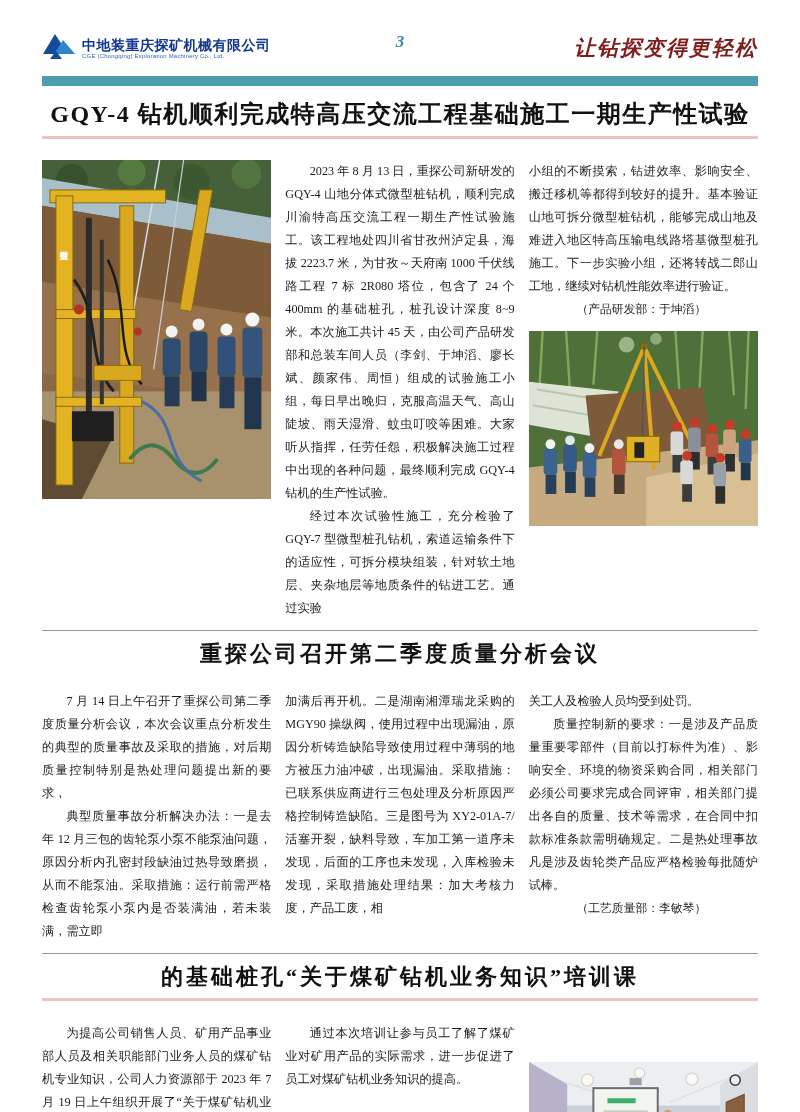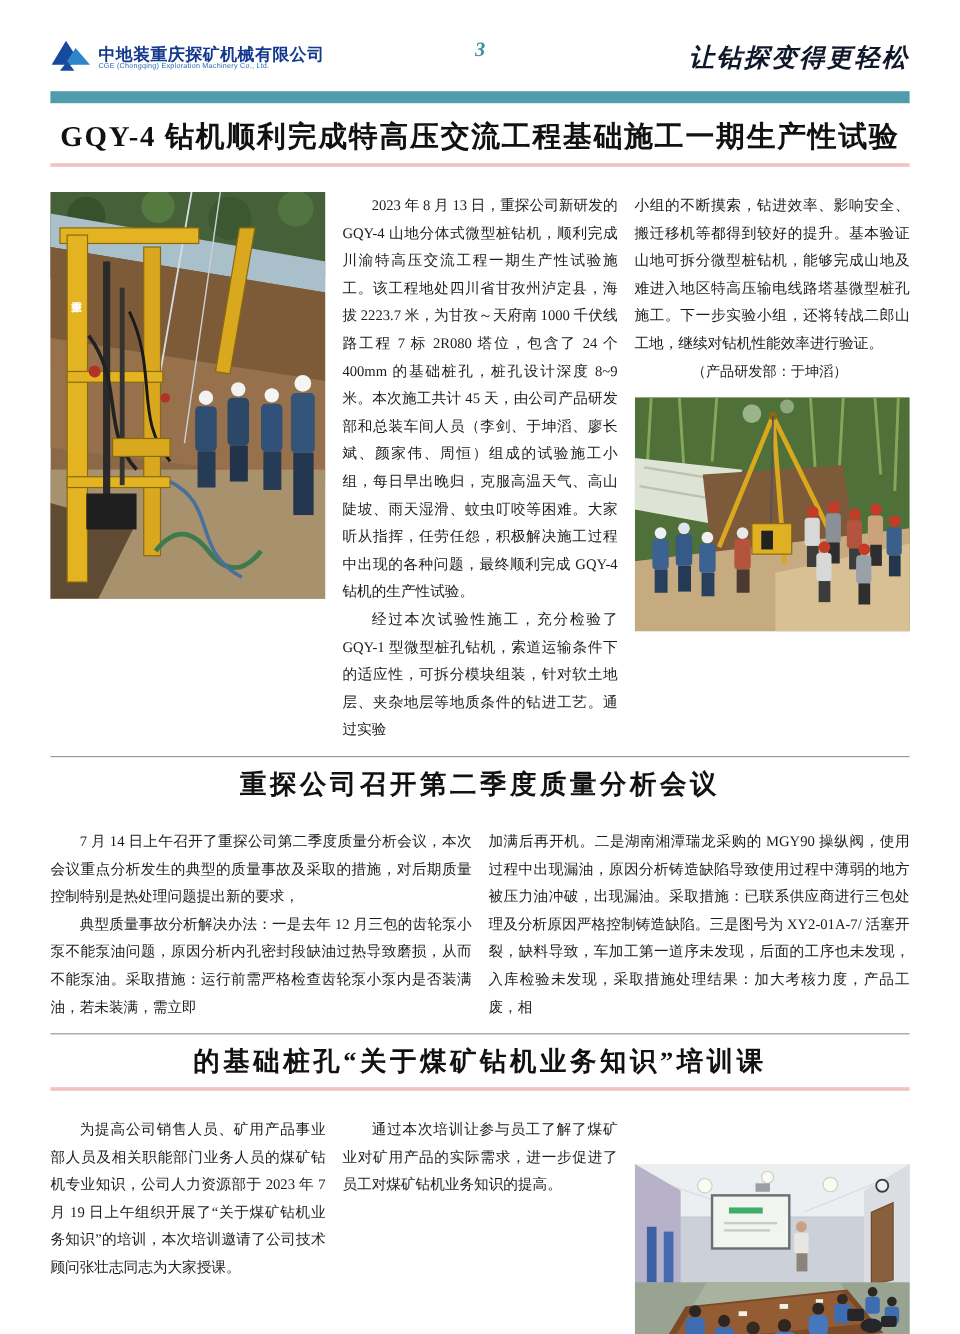--- a/index.html
+++ b/index.html
@@ -8,21 +8,21 @@
     position:relative;overflow:hidden;
     font-family:"Liberation Serif","DejaVu Serif",serif;color:#1c1c1c;
   }
   
   .header{padding:30px 42px 0;position:relative;display:flex;align-items:flex-start;justify-content:space-between;height:42px;}
   .brand{display:flex;align-items:flex-end;gap:6px;}
   .brand-text{display:flex;flex-direction:column;line-height:1.15;}
   .company-cn{font-size:14px;font-weight:bold;color:#13388f;letter-spacing:.5px;font-family:"Liberation Sans","DejaVu Sans",sans-serif;}
   .company-en{font-size:6px;color:#2a6ab0;letter-spacing:.2px;font-family:"Liberation Sans","DejaVu Sans",sans-serif;}
   .page-num{position:absolute;left:0;right:0;text-align:center;top:32px;font-size:17px;font-style:italic;color:#3d8ca0;font-weight:bold;}
-  .tagline{font-size:21px;font-weight:bold;font-style:italic;color:#0f172a;letter-spacing:2px;white-space:nowrap;margin-top:4px;}
+  .tagline{font-size:21px;font-weight:bold;font-style:italic;color:#7f1d1d;letter-spacing:2px;white-space:nowrap;margin-top:4px;}
   .header-bar{margin:4px 42px 0;height:10px;background:#4f9dac;}
   
   .art-title{margin:12px 42px 0;text-align:center;font-weight:bold;color:#111;white-space:nowrap;}
   .t1{font-size:24px;letter-spacing:1.5px;}
   .t2{font-size:22px;letter-spacing:3px;margin-top:8px;}
   .pink-rule{margin:6px 42px 0;height:3px;background:#efc3c3;}
   .sep{margin:10px 42px 0;border-top:1px solid #9a9a9a;height:0;}
   
   .cols{display:flex;gap:14px;padding:0 42px;margin-top:21px;}
   .col{flex:1;min-width:0;}
@@ -108,21 +108,21 @@
             <circle cx="211" cy="160" r="7" fill="#f5f5f5"></circle>
               <rect x="201" y="168" width="20" height="50" rx="4" fill="#35547a"></rect>
               <rect x="203" y="218" width="17" height="52" fill="#223650"></rect>
           </g>
         </svg>
       </div>
     </div>
 
     <div class="col">
       <p class="body indent">2023 年 8 月 13 日，重探公司新研发的 GQY-4 山地分体式微型桩钻机，顺利完成川渝特高压交流工程一期生产性试验施工。该工程地处四川省甘孜州泸定县，海拔 2223.7 米，为甘孜～天府南 1000 千伏线路工程 7 标 2R080 塔位，包含了 24 个 400mm 的基础桩孔，桩孔设计深度 8~9 米。本次施工共计 45 天，由公司产品研发部和总装车间人员（李剑、于坤滔、廖长斌、颜家伟、周恒）组成的试验施工小组，每日早出晚归，克服高温天气、高山陡坡、雨天湿滑、蚊虫叮咬等困难。大家听从指挥，任劳任怨，积极解决施工过程中出现的各种问题，最终顺利完成 GQY-4 钻机的生产性试验。</p>
-      <p class="body indent">经过本次试验性施工，充分检验了 GQY-1 型微型桩孔钻机，索道运输条件下的适应性，可拆分模块组装，针对软土地层、夹杂地层等地质条件的钻进工艺。通过实验</p>
+      <p class="body indent">经过本次试验性施工，充分检验了 GQY-7 型微型桩孔钻机，索道运输条件下的适应性，可拆分模块组装，针对软土地层、夹杂地层等地质条件的钻进工艺。通过实验</p>
     </div>
 
     <div class="col">
       <p class="body">小组的不断摸索，钻进效率、影响安全、搬迁移机等都得到较好的提升。基本验证山地可拆分微型桩钻机，能够完成山地及难进入地区特高压输电线路塔基微型桩孔施工。下一步实验小组，还将转战二郎山工地，继续对钻机性能效率进行验证。</p>
       <p class="sign">（产品研发部：于坤滔）</p>
       <div class="photo-wrap pw-right">
         <svg class="photo" viewBox="0 0 235 200" preserveAspectRatio="none">
           <rect x="0" y="0" width="235" height="200" fill="#4f7038"></rect>
           <g stroke="#83a85c" stroke-width="2.5">
             <line x1="14" y1="0" x2="10" y2="70"></line>
@@ -195,20 +195,25 @@
   <div class="sep"></div>
   <div class="art-title t2">重探公司召开第二季度质量分析会议</div>
 
   <div class="cols">
     <div class="col">
       <p class="body indent">7 月 14 日上午召开了重探公司第二季度质量分析会议，本次会议重点分析发生的典型的质量事故及采取的措施，对后期质量控制特别是热处理问题提出新的要求，</p>
       <p class="body indent">典型质量事故分析解决办法：一是去年 12 月三包的齿轮泵小泵不能泵油问题，原因分析内孔密封段缺油过热导致磨损，从而不能泵油。采取措施：运行前需严格检查齿轮泵小泵内是否装满油，若未装满，需立即</p>
     </div>
     <div class="col">
       <p class="body">加满后再开机。二是湖南湘潭瑞龙采购的 MGY90 操纵阀，使用过程中出现漏油，原因分析铸造缺陷导致使用过程中薄弱的地方被压力油冲破，出现漏油。采取措施：已联系供应商进行三包处理及分析原因严格控制铸造缺陷。三是图号为 XY2-01A-7/ 活塞开裂，缺料导致，车加工第一道序未发现，后面的工序也未发现，入库检验未发现，采取措施处理结果：加大考核力度，产品工废，相</p>
+    </div>
+    <div class="col">
+      <p class="body">关工人及检验人员均受到处罚。</p>
+      <p class="body indent">质量控制新的要求：一是涉及产品质量重要零部件（目前以打标件为准）、影响安全、环境的物资采购合同，相关部门必须公司要求完成合同评审，相关部门提出各自的质量、技术等需求，在合同中扣款标准条款需明确规定。二是热处理事故凡是涉及齿轮类产品应严格检验每批随炉试棒。</p>
+      <p class="sign">（工艺质量部：李敏琴）</p>
     </div>
   </div>
 
   <div class="sep"></div>
   <div class="art-title t2">的基础桩孔“关于煤矿钻机业务知识”培训课</div>
   <div class="pink-rule"></div>
 
   <div class="cols">
     <div class="col">
       <p class="body indent">为提高公司销售人员、矿用产品事业部人员及相关职能部门业务人员的煤矿钻机专业知识，公司人力资源部于 2023 年 7 月 19 日上午组织开展了“关于煤矿钻机业务知识”的培训，本次培训邀请了公司技术顾问张壮志同志为大家授课。</p>

